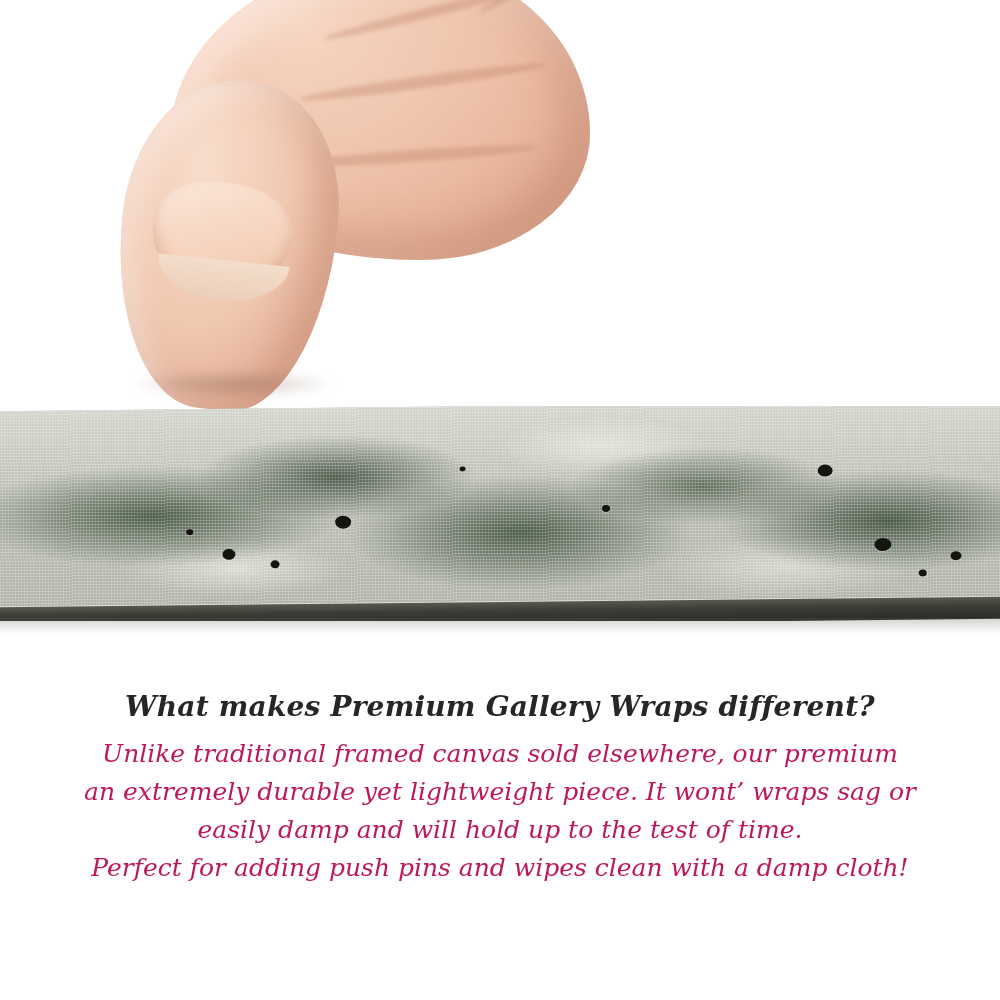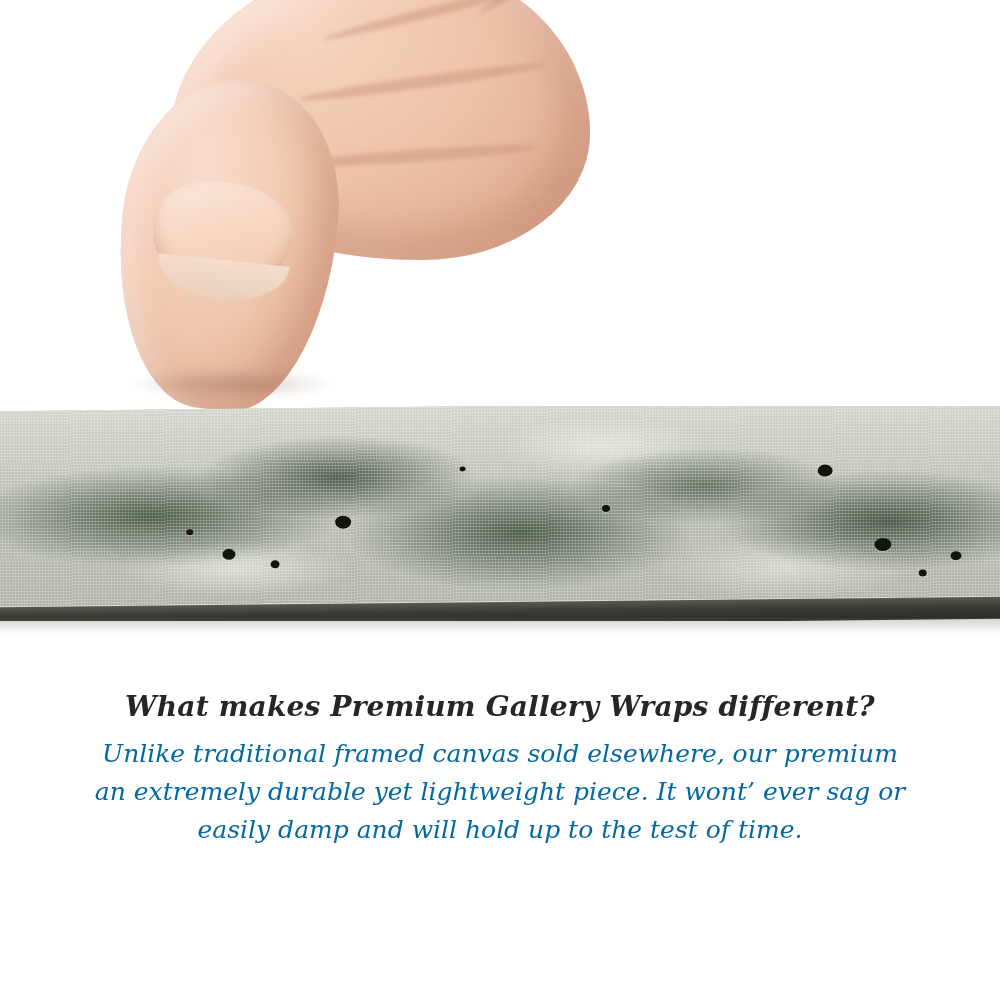--- a/index.html
+++ b/index.html
@@ -190,21 +190,21 @@
     font-style: italic;
     font-weight: 700;
     font-size: 28px;
     letter-spacing: 0.2px;
     margin-bottom: 12px;
   }
   .caption-line {
     font-style: italic;
     font-size: 25px;
     line-height: 1.52;
-    color: #0369a1;
+    color: #be185d;
   }
 </style>
 </head>
 <body>
 
 <div class="page">
 
   <div class="photo">
 
     <div class="hand">
@@ -237,17 +237,18 @@
       <div class="canvas-edge-hl"></div>
       <div class="canvas-edge"></div>
     </div>
 
     <div class="slab-shadow"></div>
   </div>
 
   <div class="caption">
     <div class="caption-heading">What makes Premium Gallery Wraps different?</div>
     <div class="caption-line">Unlike traditional framed canvas sold elsewhere, our premium</div>
-    <div class="caption-line">an extremely durable yet lightweight piece. It wont’ ever sag or</div>
+    <div class="caption-line">an extremely durable yet lightweight piece. It wont’ wraps sag or</div>
     <div class="caption-line">easily damp and will hold up to the test of time.</div>
+    <div class="caption-line">Perfect for adding push pins and wipes clean with a damp cloth!</div>
   </div>
 
 </div>
 
 </body></html>

